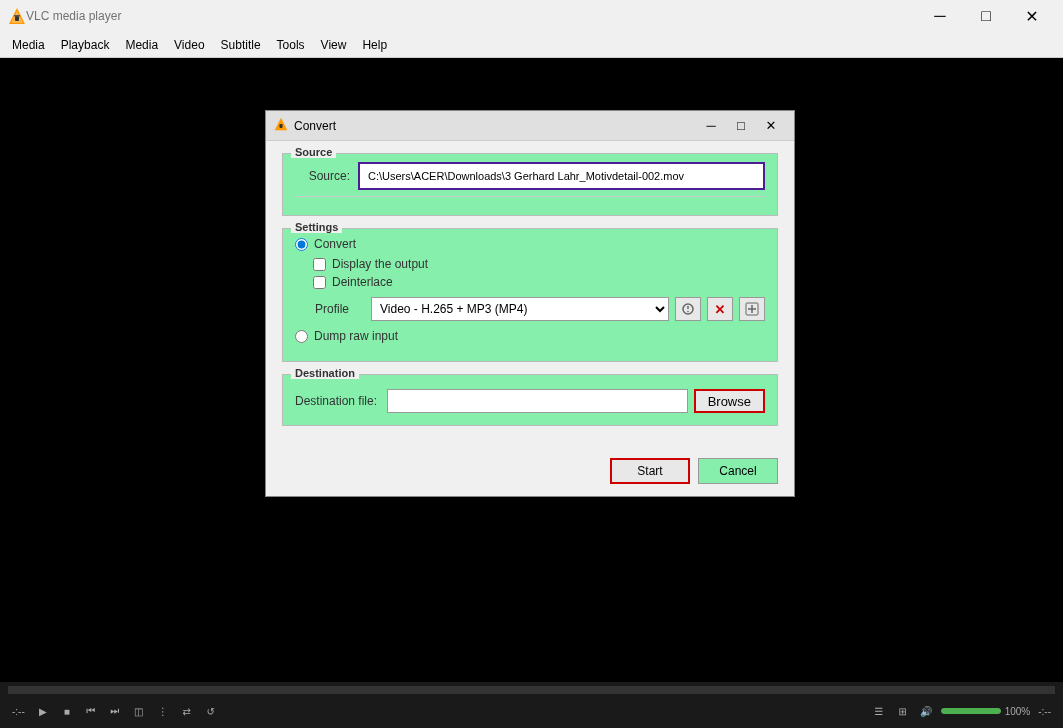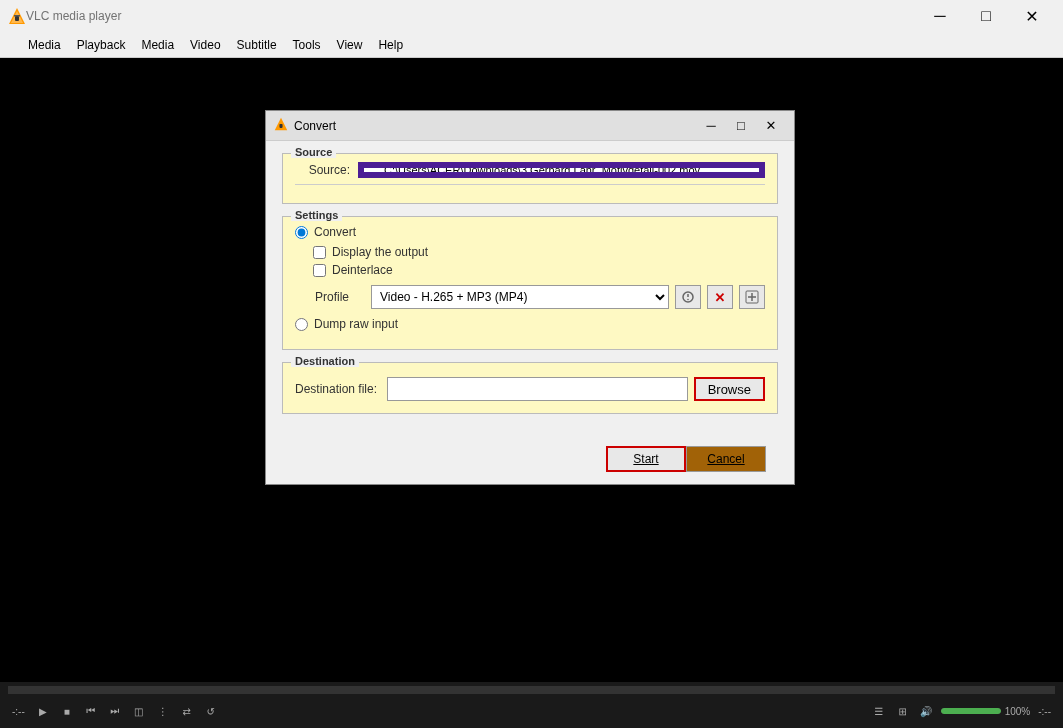--- a/index.html
+++ b/index.html
@@ -44,21 +44,21 @@
       justify-content: center;
       color: #000;
     }
 
     
     .menu-bar {
       background: #f0f0f0;
       height: 26px;
       display: flex;
       align-items: center;
-      padding: 0 20px;
+      padding: 0 4px;
       position: absolute;
       top: 32px; left: 0; right: 0;
       border-bottom: 1px solid #ccc;
     }
     .menu-item {
       padding: 2px 8px;
       font-size: 12px;
       color: #000;
       cursor: pointer;
       height: 22px;
@@ -181,21 +181,21 @@
     .dialog-body {
       padding: 12px 16px;
     }
 
     
     .group-box {
       border: 1px solid #bbb;
       padding: 8px 12px 12px;
       margin-bottom: 12px;
       position: relative;
-      background: #fef9c3;
+      background: #86efac;
     }
     .group-title {
       position: absolute;
       top: -8px;
       left: 8px;
       background: #f0f0f0;
       padding: 0 4px;
       font-size: 11px;
       font-weight: 600;
       color: #333;
@@ -213,24 +213,24 @@
       color: #333;
       text-align: right;
       margin-right: 8px;
     }
     .form-value {
       font-size: 12px;
       color: #333;
     }
     .form-input {
       flex: 1;
-      height: 14px;
-      border: 6px solid #4c1d95;
+      height: 28px;
+      border: 2px solid #4c1d95;
       background: #fff;
-      padding: 2px 20px;
+      padding: 2px 8px;
       font-size: 12px;
     }
 
     .divider {
       height: 1px;
       background: #ccc;
       margin: 6px 0;
     }
 
     
@@ -326,36 +326,36 @@
       background: #e8e8e8;
       font-size: 13px;
       cursor: pointer;
       white-space: nowrap;
     }
 
     
     .dialog-footer {
       display: flex;
       justify-content: flex-end;
-      padding: 8px 28px 12px;
-      text-decoration: underline;
+      gap: 8px;
+      padding: 8px 16px 12px;
     }
     .start-btn {
       width: 80px;
       height: 26px;
       border: 2px solid #cc0000;
       background: #e8e8e8;
       font-size: 12px;
       cursor: pointer;
     }
     .cancel-btn {
       width: 80px;
       height: 26px;
       border: 1px solid #999;
-      background: #a16207;
+      background: #86efac;
       font-size: 12px;
       cursor: pointer;
     }
 
     
     .vlc-icon {
       display: inline-block;
       position: relative;
       width: 18px;
       height: 18px;

